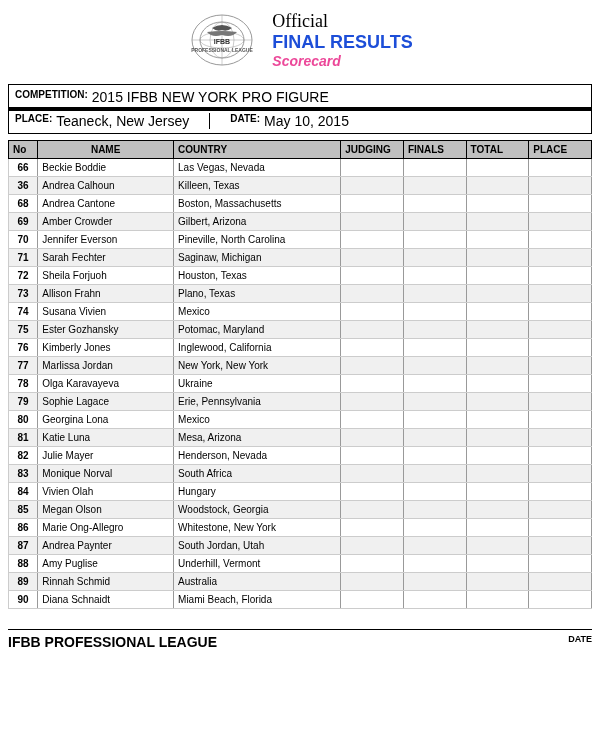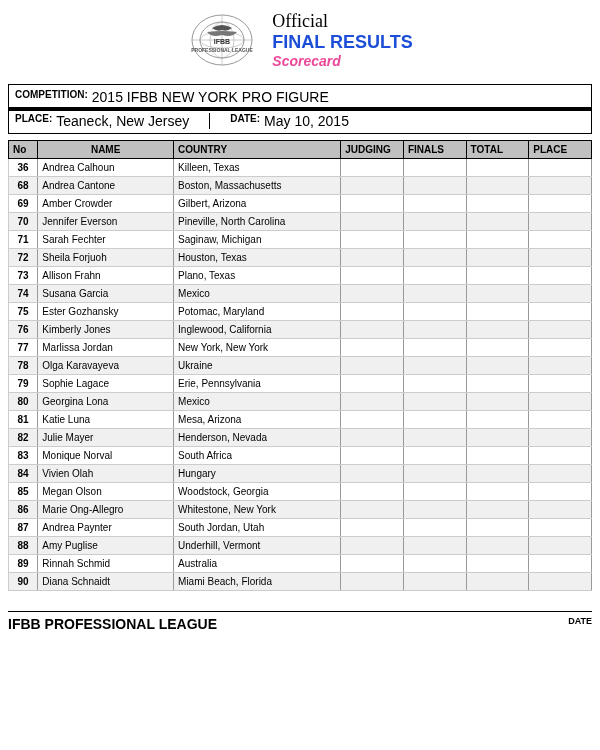--- a/index.html
+++ b/index.html
@@ -220,20 +220,29 @@
         <th class="no-col">No</th>
         <th class="name-col">NAME</th>
         <th class="country-col">COUNTRY</th>
         <th class="score-col">JUDGING</th>
         <th class="score-col">FINALS</th>
         <th class="score-col">TOTAL</th>
         <th class="score-col">PLACE</th>
       </tr>
     </thead>
     <tbody id="table-body">
+    <tr>
+          <td class="no-col">66</td>
+          <td class="name-col">Beckie Boddie</td>
+          <td class="country-col">Las Vegas, Nevada</td>
+          <td class="score-col"></td>
+          <td class="score-col"></td>
+          <td class="score-col"></td>
+          <td class="score-col"></td>
+        </tr>
         <tr>
           <td class="no-col">36</td>
           <td class="name-col">Andrea Calhoun</td>
           <td class="country-col">Killeen, Texas</td>
           <td class="score-col"></td>
           <td class="score-col"></td>
           <td class="score-col"></td>
           <td class="score-col"></td>
         </tr>
         <tr>
@@ -285,21 +294,21 @@
           <td class="no-col">73</td>
           <td class="name-col">Allison Frahn</td>
           <td class="country-col">Plano, Texas</td>
           <td class="score-col"></td>
           <td class="score-col"></td>
           <td class="score-col"></td>
           <td class="score-col"></td>
         </tr>
         <tr>
           <td class="no-col">74</td>
-          <td class="name-col">Susana Garcia</td>
+          <td class="name-col">Susana Vivien</td>
           <td class="country-col">Mexico</td>
           <td class="score-col"></td>
           <td class="score-col"></td>
           <td class="score-col"></td>
           <td class="score-col"></td>
         </tr>
         <tr>
           <td class="no-col">75</td>
           <td class="name-col">Ester Gozhansky</td>
           <td class="country-col">Potomac, Maryland</td>

